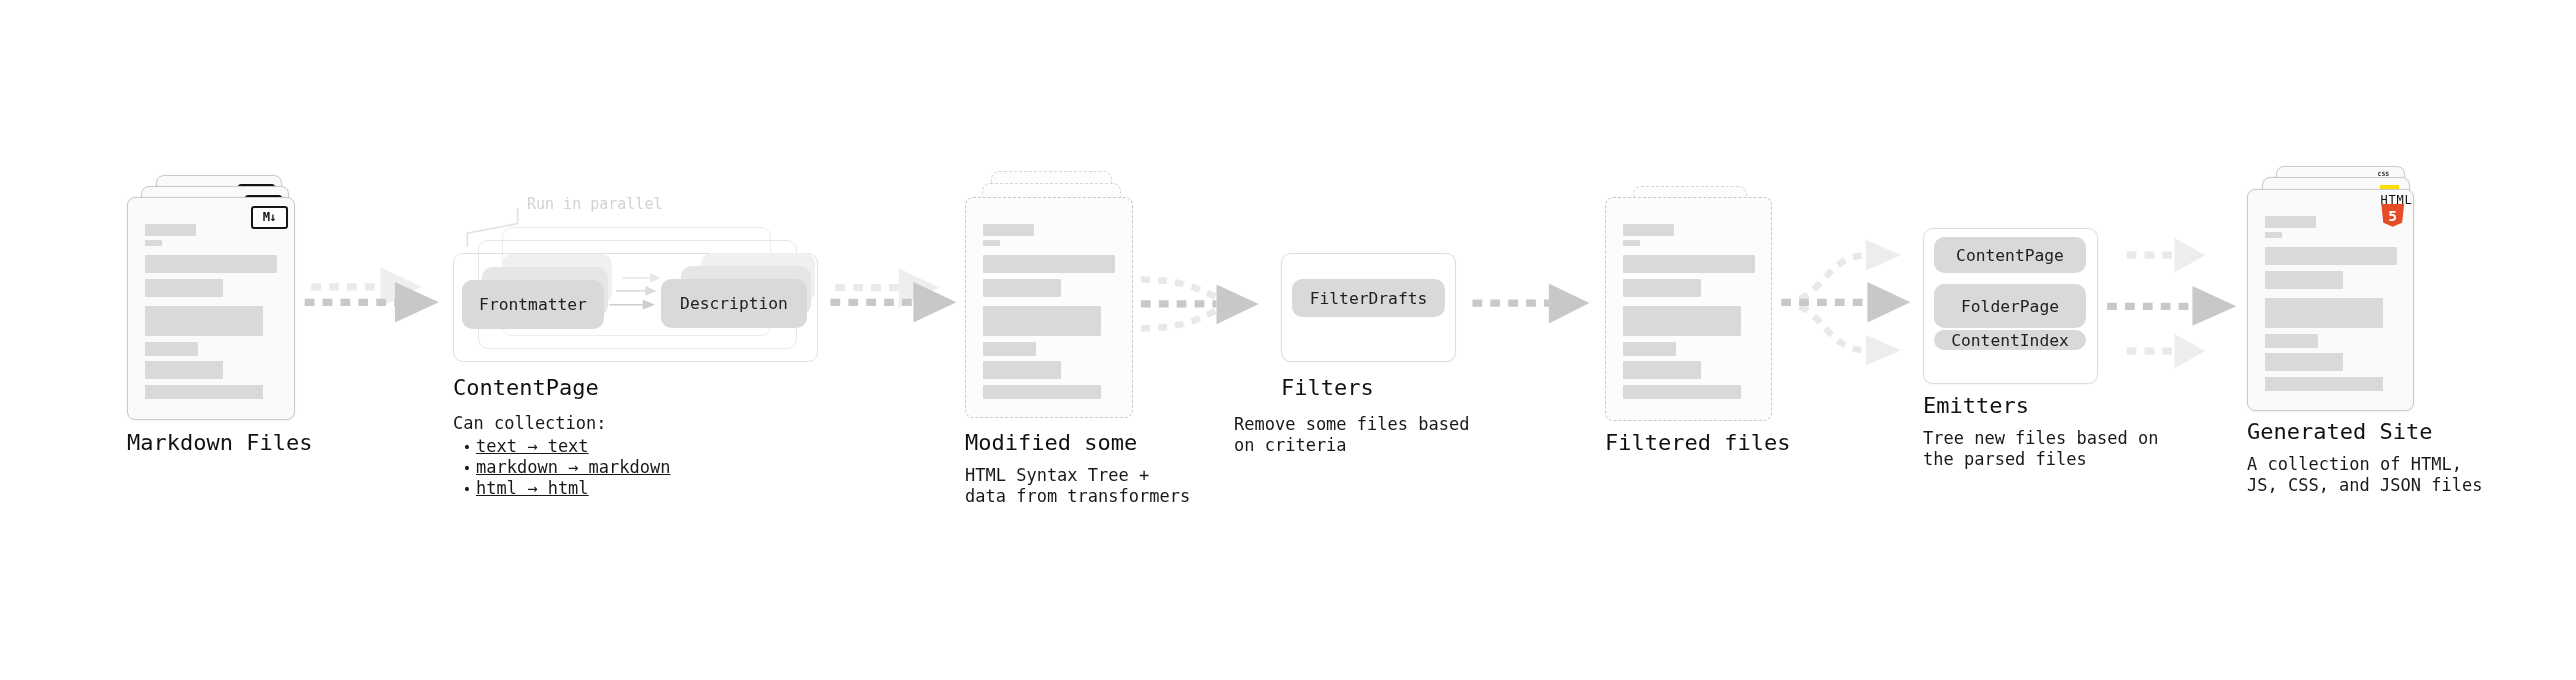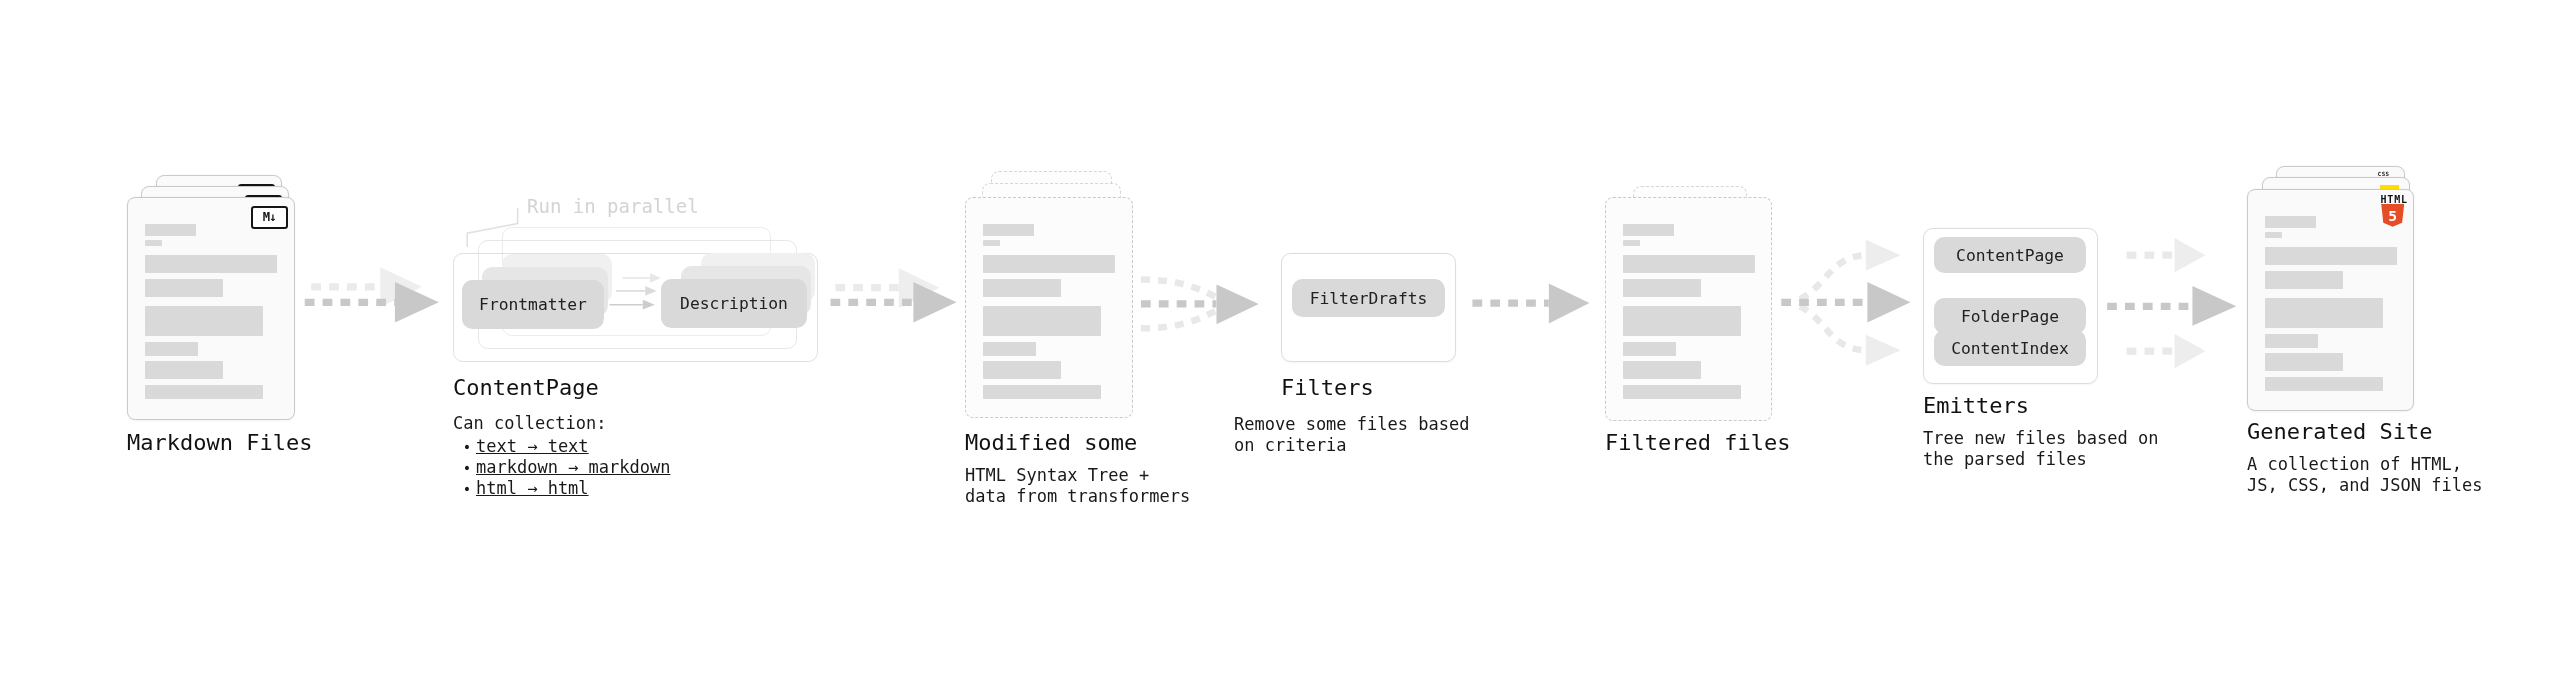--- a/index.html
+++ b/index.html
@@ -34,28 +34,28 @@
   .gpill.g1{background:#e6e6e6;}
   .gpill.g2{background:#f0f0f0;}
 
   
   .wbox{position:absolute;background:#fff;border:1.6px solid #dddddd;border-radius:9.8px;
         box-shadow:0 0.8px 1.6px rgba(0,0,0,.04);}
 
   .title{position:absolute;font-size:22px;color:#111;white-space:nowrap;}
   .desc{position:absolute;font-size:17px;line-height:21px;color:#191919;white-space:nowrap;}
   .desc div{height:21px;}
-  .annotation{position:absolute;font-size:19px;color:#d3d3d3;white-space:nowrap;}
+  .annotation{position:absolute;font-size:15px;color:#d3d3d3;white-space:nowrap;}
   .bullets{position:absolute;font-size:17px;line-height:21px;color:#191919;white-space:nowrap;text-decoration:underline;}
   .bullet-line{height:21px;}
   .bullet-line .bchar{display:inline-block;width:18px;text-align:center;font-size:14px;}
 
   
   .html5icon{position:absolute;top:6.5px;right:8.1px;width:24.4px;text-align:center;}
-  .html5icon .h5label{font-size:10px;font-weight:bold;color:#111;letter-spacing:0.8px;line-height:6.5px;}
+  .html5icon .h5label{font-size:12px;font-weight:normal;color:#111;letter-spacing:0.8px;line-height:6.5px;}
   .h5shield{width:23px;height:23px;margin:0.8px auto 0;background:#E44D26;color:#fff;
             font-size:14.6px;font-weight:bold;display:flex;align-items:center;justify-content:center;
             clip-path:polygon(0 0,100% 0,91% 82%,50% 100%,9% 82%);}
   .jsicon{position:absolute;top:6.5px;right:9.8px;width:19.5px;height:9.8px;background:#FFDF00;}
   .cssicon{position:absolute;top:4.9px;right:11.4px;width:18px;text-align:center;}
   .cssicon .csslabel{font-size:5.7px;font-weight:bold;color:#111;line-height:5.7px;letter-spacing:0.4px;}
   .cssbar{width:16.3px;height:2.4px;margin:0.8px auto 0;background:#2965F1;}
 </style>
 </head>
 <body>
@@ -214,22 +214,22 @@
           <div class="bar" style="width: 78px; height: 18px; margin-top: 4.9px;"></div>
           <div class="bar" style="width: 118px; height: 14px; margin-top: 6.5px;"></div>
         </div>
     </div>
     <div class="title" style="left:1605px;top:430px">Filtered files</div>
   </div>
 
   <div>
     <div class="wbox" style="left:1923px;top:228px;width:173px;height:154px"></div>
     <div class="pill" style="left:1934px;top:237px;width:152px;height:36px">ContentPage</div>
-    <div class="pill" style="left:1934px;top:298px;width:152px;height:36px">FolderPage</div>
-    <div class="pill" style="left:1934px;top:330px;width:152px;height:36px">ContentIndex</div>
+    <div class="pill" style="left:1934px;top:284px;width:152px;height:44px">FolderPage</div>
+    <div class="pill" style="left:1934px;top:330px;width:152px;height:20px">ContentIndex</div>
     <div class="title" style="left:1923px;top:393px">Emitters</div>
     <div class="desc" style="left:1923px;top:428px">
       <div>Tree new files based on</div>
       <div>the parsed files</div>
     </div>
   </div>
 
   <div>
     <div class="doc" style="left:2276px;top:166px;width:127px;height:220px">
       <div class="cssicon">

